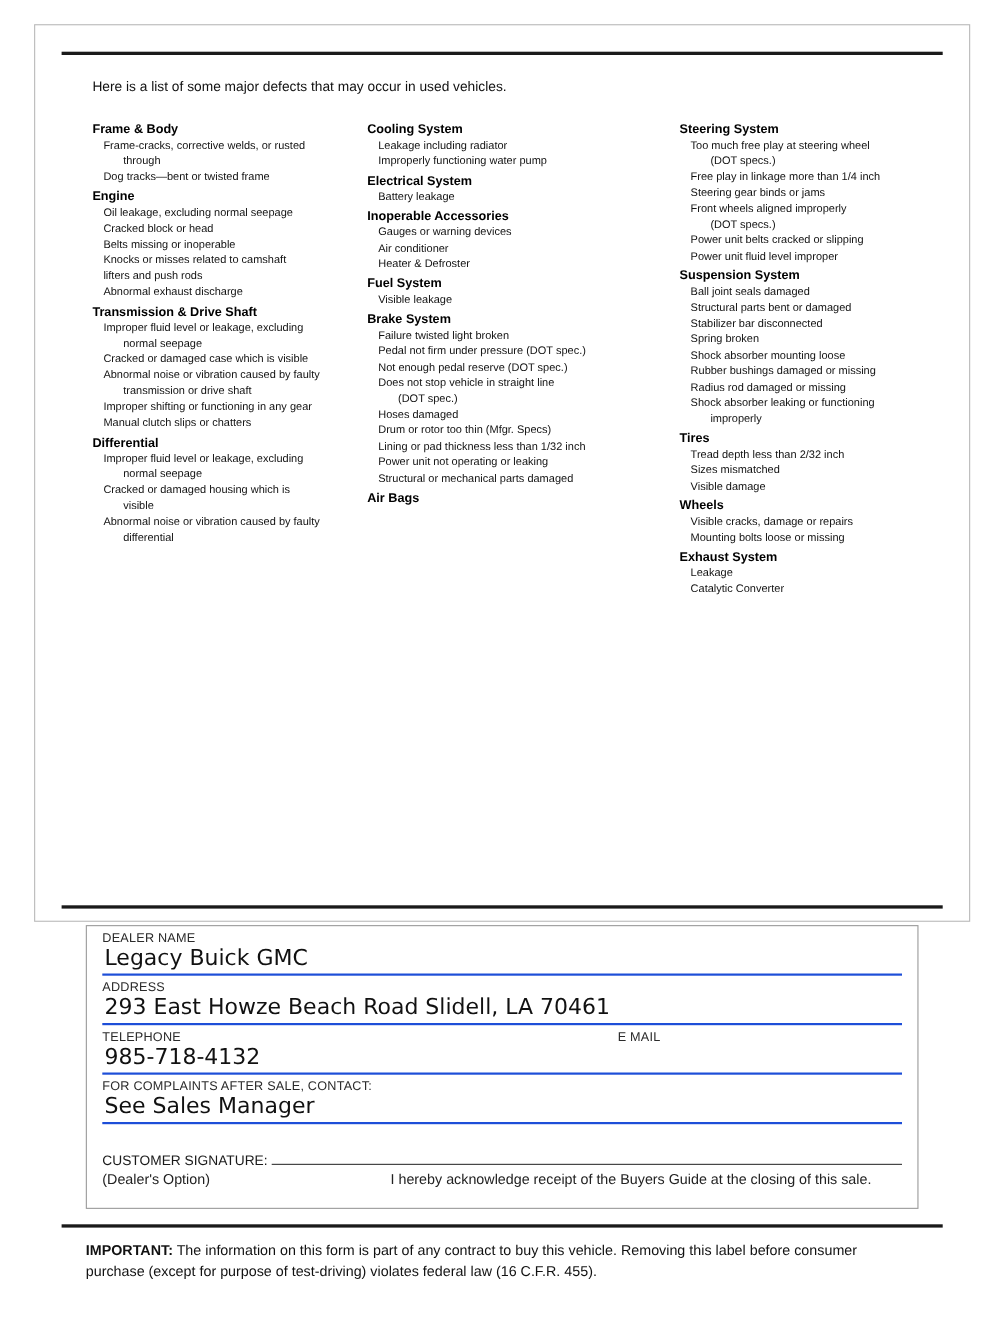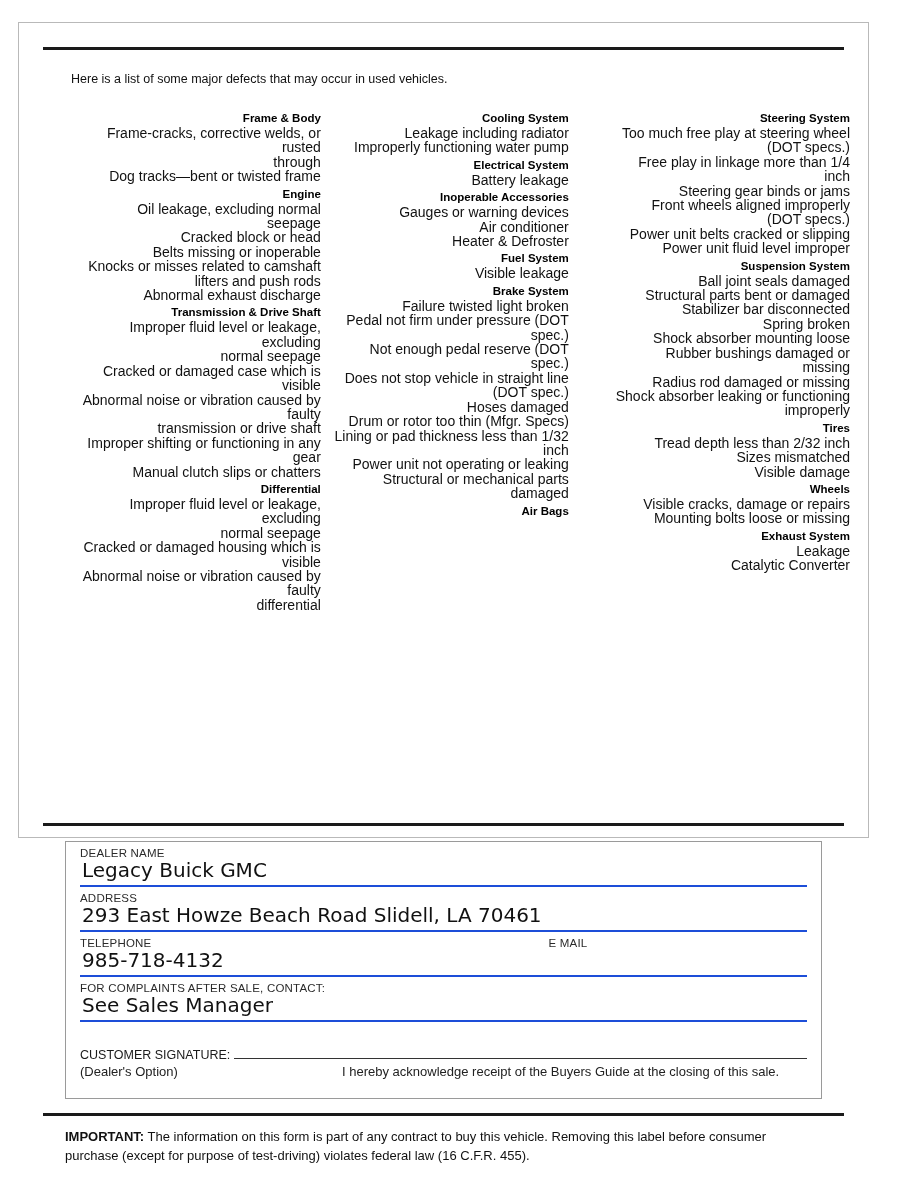--- a/index.html
+++ b/index.html
@@ -16,21 +16,21 @@
   }
   .page {
     position: relative;
     width: 907px;
     height: 1200px;
     box-sizing: border-box;
     background: #fff;
   }
   .sheet {
     position: absolute;
-    left: 18px;
+    left: 31px;
     top: 22px;
     width: 851px;
     height: 816px;
     border: 1px solid #b9b9b9;
     box-sizing: border-box;
     background: #fff;
   }
   .inner {
     position: absolute;
     left: 18px;
@@ -53,35 +53,35 @@
     display: flex;
     margin: 22px 0 0 34px;
     gap: 0;
   }
   .col {
     box-sizing: border-box;
   }
   .col.c1 { width: 270px; }
   .col.c2 { width: 268px; }
   .col.c3 { width: 265px; margin-left: 36px; }
-  .grp { margin-bottom: 2px; text-align: right; }
+  .grp { margin-bottom: 2px; }
   .grp-title {
     font-size: 11.5px;
     font-weight: bold;
     color: #000;
     line-height: 15px;
     margin-top: 3px;
   }
   .grp ul {
     list-style: none;
     margin: 0;
     padding: 0 0 0 10px;
   }
   .grp li {
-    font-size: 14px;
+    font-size: 10px;
     line-height: 14.4px;
     color: #111;
   }
   .grp li .cont {
     display: block;
     padding-left: 18px;
   }
   
   .rule-mid {
     position: absolute;

